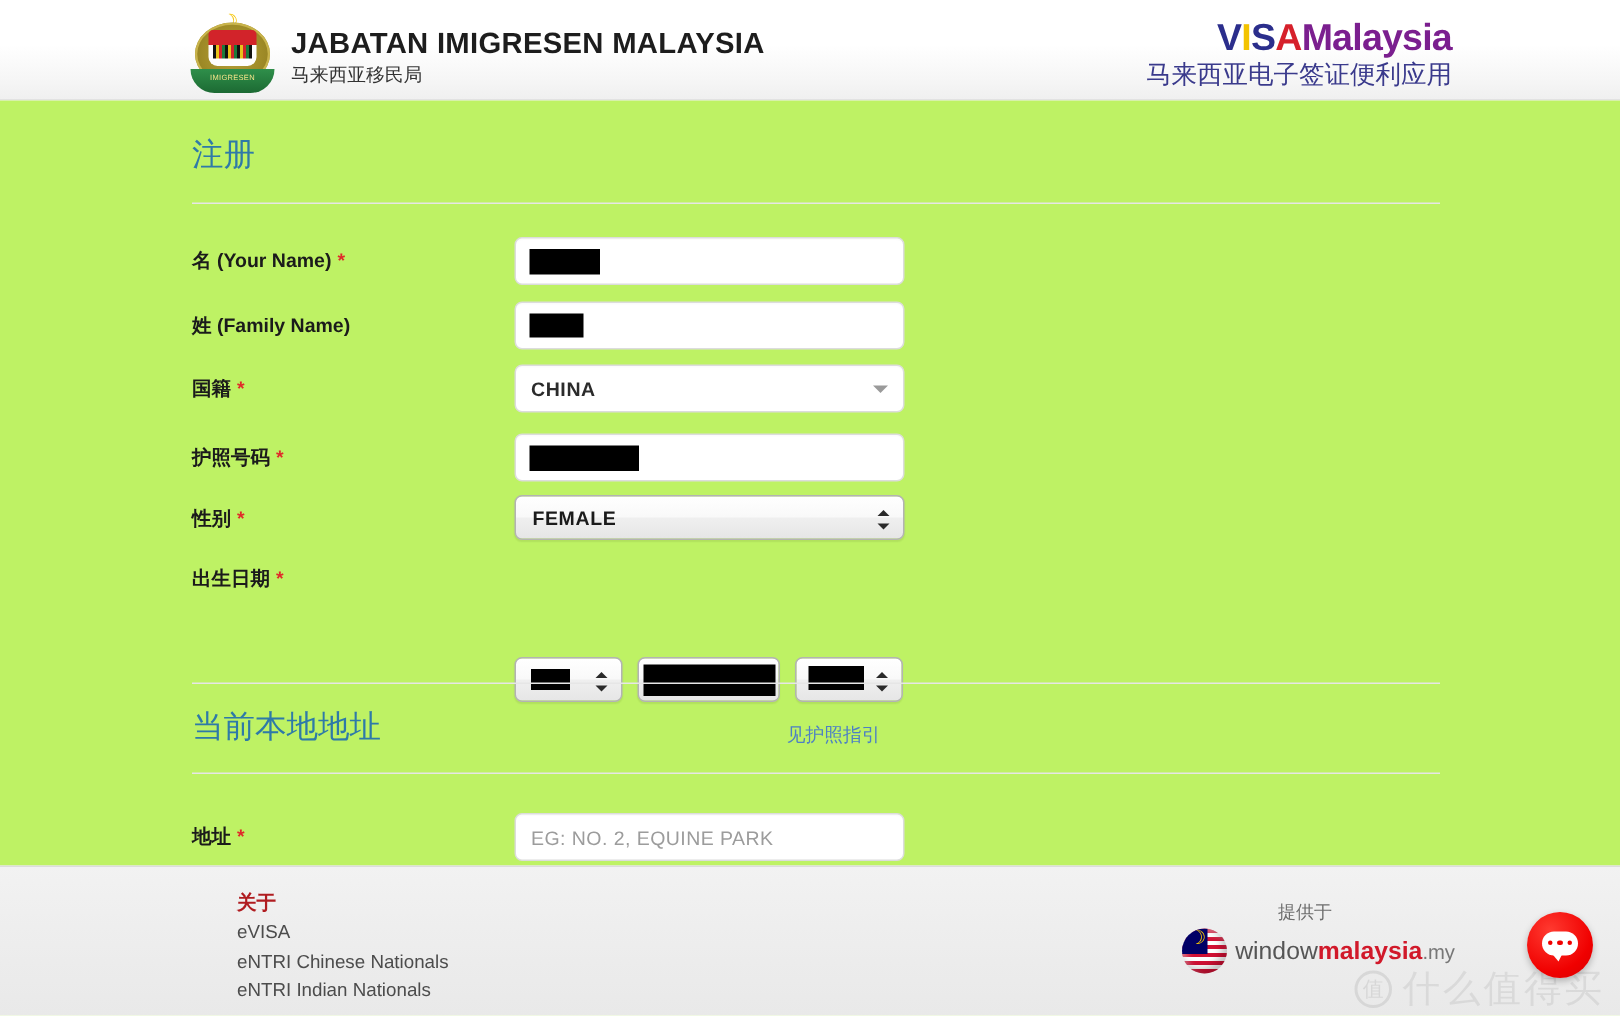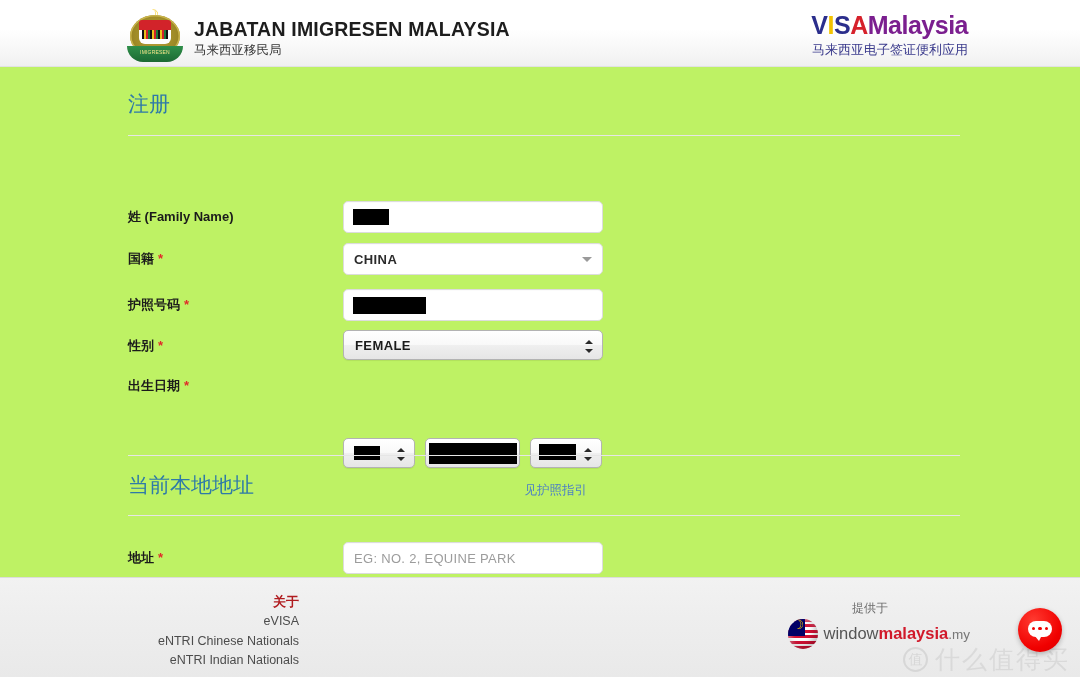--- a/index.html
+++ b/index.html
@@ -26,21 +26,21 @@
   }
   .jim-sub { font-size: 12.5px; color: #333; line-height: 17px; margin-top: 1px; }
 
   .visa-block { position: absolute; right: 112px; top: 11px; text-align: right; }
   .visa-logo { font-size: 25px; font-weight: bold; line-height: 29px; letter-spacing: -0.5px; white-space: nowrap; }
   .visa-logo .v { color: #2b2e8c; }
   .visa-logo .i { color: #f3c300; }
   .visa-logo .s { color: #2b2e8c; }
   .visa-logo .a { color: #d6212b; }
   .visa-logo .mal { color: #7b1f8f; }
-  .visa-sub { font-size: 13px; color: #3a3a8c; line-height: 18px; margin-top: 1px; white-space: nowrap; }
+  .visa-sub { font-size: 17px; color: #3a3a8c; line-height: 18px; margin-top: 1px; white-space: nowrap; }
 
   
   .navbar { position: absolute; right: 112px; top: 67px; display: flex; align-items: center; height: 24px; }
   .pill-group {
     display: flex; align-items: stretch; height: 22px;
     border: 1px solid #d4d4d4; border-radius: 11px; overflow: hidden;
     background: #fff; margin-right: 7px;
   }
   .pill {
     display: flex; align-items: center; justify-content: center;
@@ -141,21 +141,21 @@
     position: absolute; left: 128px; width: 832px; top: 415px; text-align: right;
     padding-right: 373px; font-size: 12.5px; color: #4d80c4; line-height: 17px;
   }
 
   
   .footer {
     position: absolute; left: 0; top: 577px; width: 1080px; height: 100px;
     background: linear-gradient(to bottom, #f2f2f2 0%, #eeeeee 40%, #e9e9e9 100%);
     border-top: 1px solid #dcdcdc;
   }
-  .fcol { position: absolute; top: 14px; text-align: right; }
+  .fcol { position: absolute; top: 14px; }
   .fcol.c1 { left: 158px; }
   .fcol.c2 { left: 364px; }
   .fhead { font-size: 13px; font-weight: bold; color: #b01c20; line-height: 20px; }
   .flink { font-size: 12.5px; color: #4c4c4c; line-height: 19.5px; white-space: nowrap; }
 
   .powered { position: absolute; right: 110px; top: 22px; text-align: center; width: 200px; }
   .powered-label { font-size: 12px; color: #6d6d6d; line-height: 16px; }
   .wm-row { display: flex; align-items: center; justify-content: flex-end; margin-top: 3px; }
   .flag-globe {
     width: 30px; height: 30px; border-radius: 50%; flex: none; margin-right: 5px;
@@ -269,20 +269,29 @@
       <div class="pill">English</div>
       <div class="pill cn">简体中文</div>
     </div>
   </div>
 
   <div class="body-area">
 
     <div class="section-title" style="top:24px">注册</div>
     <div class="divider" style="top:68px"></div>
 
+    <div class="frow" style="top:91px">
+      <div class="flabel">
+        <span>名 (Your Name)</span><span class="req">*</span>
+      </div>
+      <div class="fctl">
+        <input class="txt" type="text" value="" style="">
+        <span class="redact" style="left:10px; top:8px; width:47px; height:17px;"></span>
+      </div>
+    </div>
 
     <div class="frow" style="top:134px">
       <div class="flabel">姓 (Family Name)</div>
       <div class="fctl">
         <input class="txt" type="text" value="" style="">
         <span class="redact" style="left:10px; top:8px; width:36px; height:16px;"></span>
       </div>
     </div>
 
     <div class="frow" style="top:176px">

